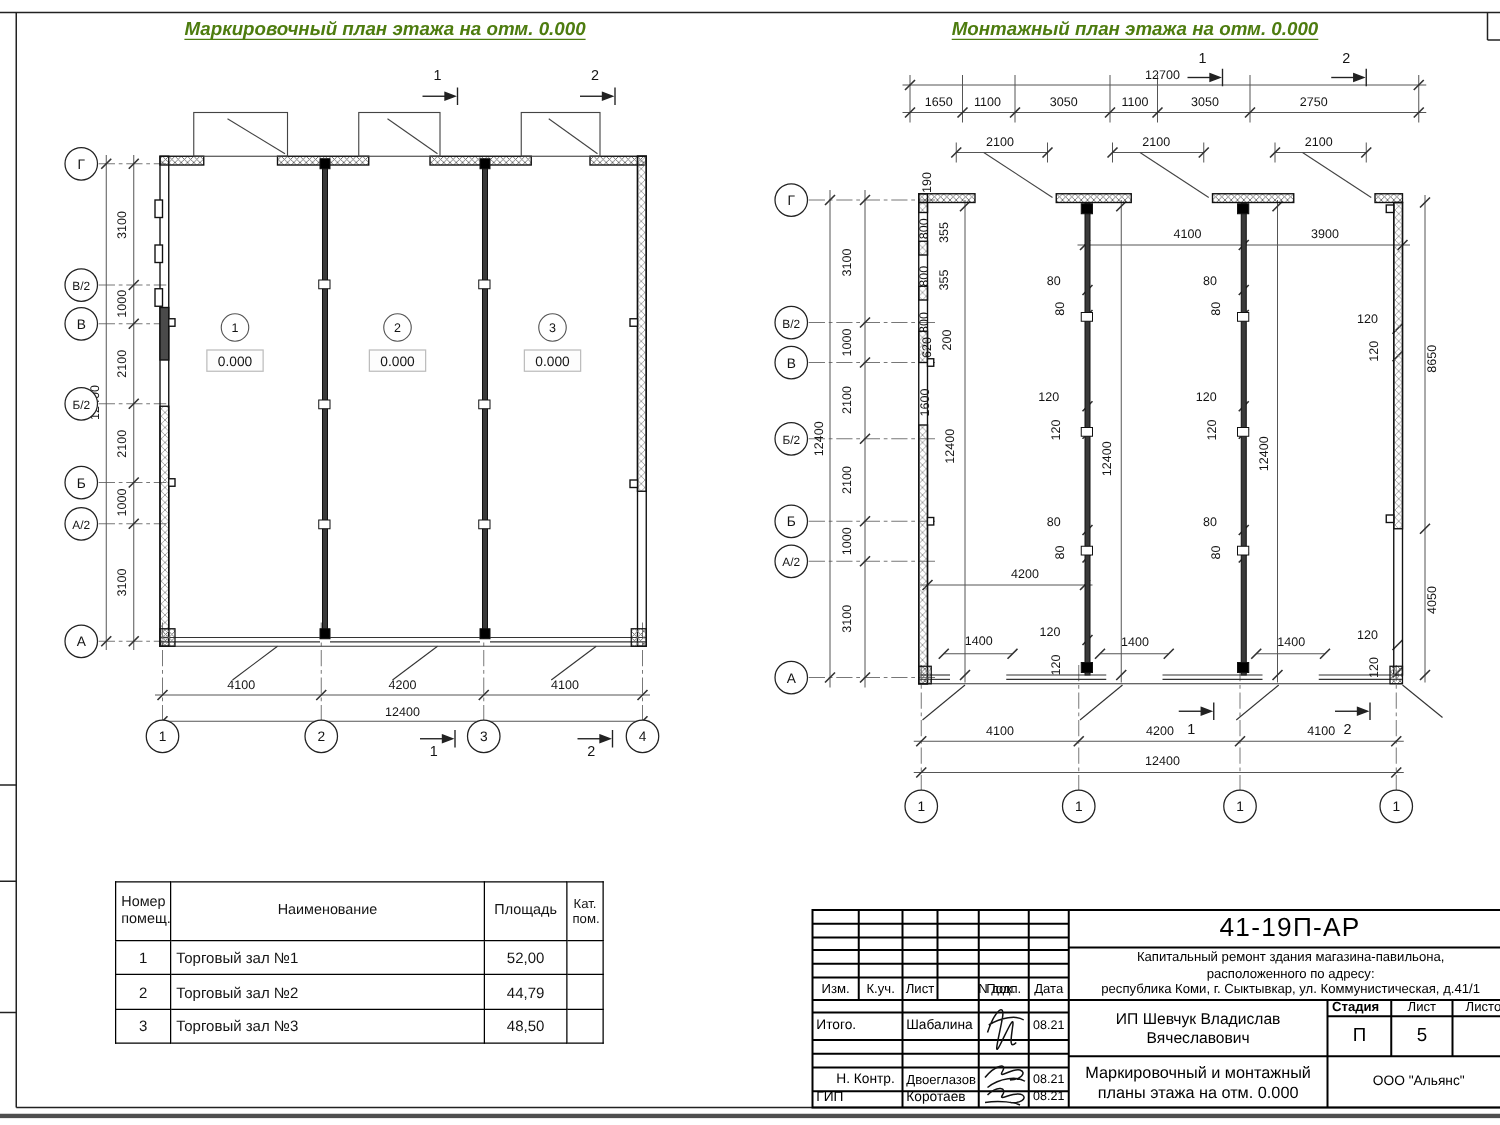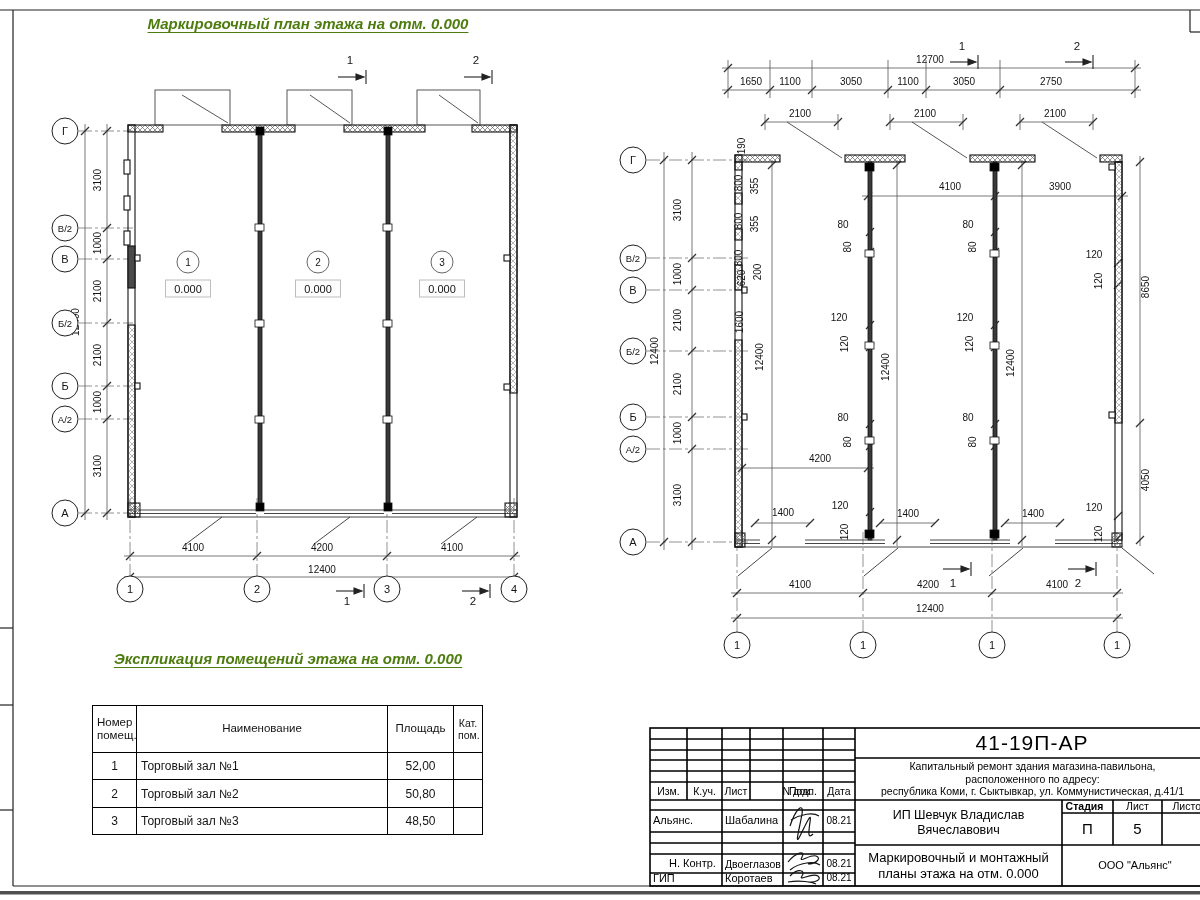--- a/index.html
+++ b/index.html
@@ -473,21 +473,21 @@
         <text x="863" y="649" font-size="11" text-anchor="middle" fill="#141414">1</text>
         <circle cx="992" cy="645" r="13" fill="#fff" stroke="#222" stroke-width="1"></circle>
         <text x="992" y="649" font-size="11" text-anchor="middle" fill="#141414">1</text>
         <circle cx="1117" cy="645" r="13" fill="#fff" stroke="#222" stroke-width="1"></circle>
         <text x="1117" y="649" font-size="11" text-anchor="middle" fill="#141414">1</text>
       </g>
   </svg>
 
   
   <div class="abs plan-title" style="left:138px;top:15px;width:340px;">Маркировочный план этажа на отм. 0.000</div>
-  <div class="abs plan-title" style="left:92px;top:650px;width:392px;">Экспликация помещений этажа на отм. 0.000</div>
+  <div class="abs plan-title" style="left:740px;top:15px;width:336px;">Монтажный план этажа на отм. 0.000</div>
 
   
   <table id="room-table" class="abs" style="left:92px;top:705px;width:390px;">
     <colgroup>
         <col style="width:44px">
         <col style="width:251px">
         <col style="width:66px">
         <col style="width:29px">
       </colgroup>
     <tbody>
@@ -499,42 +499,42 @@
     </tr>
     <tr style="height:27px">
       <td class="c">1</td>
       <td class="l">Торговый зал №1</td>
       <td class="c">52,00</td>
       <td></td>
     </tr>
     <tr style="height:28px">
       <td class="c">2</td>
       <td class="l">Торговый зал №2</td>
-      <td class="c">50,80</td>
+      <td class="c">44,79</td>
       <td></td>
     </tr>
     <tr style="height:27px">
       <td class="c">3</td>
       <td class="l">Торговый зал №3</td>
       <td class="c">48,50</td>
       <td></td>
     </tr>
   </tbody>
     </table>
 
   
   <div>
     <div class="tb" style="left:650px;top:784px;width:37px;height:15px;font-size:10.5px;">Изм.</div>
     <div class="tb" style="left:687px;top:784px;width:35px;height:15px;font-size:10.5px;">К.уч.</div>
     <div class="tb" style="left:722px;top:784px;width:28px;height:15px;font-size:10.5px;">Лист</div>
     <div class="tb" style="left:750px;top:784px;width:33px;height:15px;font-size:10.5px;padding-left:31px;">N док.</div>
     <div class="tb" style="left:783px;top:784px;width:40px;height:15px;font-size:10.5px;">Подп.</div>
     <div class="tb" style="left:823px;top:784px;width:32px;height:15px;font-size:10.5px;">Дата</div>
 
-    <div class="tb left" style="left:653px;top:812px;width:66px;height:18px;font-size:11px;">Альянс.</div>
+    <div class="tb left" style="left:653px;top:812px;width:66px;height:18px;font-size:11px;">Итого.</div>
     <div class="tb left" style="left:725px;top:812px;width:57px;height:18px;font-size:11px;">Шабалина</div>
     <div class="tb" style="left:823px;top:814px;width:32px;height:14px;font-size:10px;">08.21</div>
 
     <div class="tb left" style="left:653px;top:856px;width:66px;height:16px;font-size:11px;padding-left:16px;">Н. Контр.</div>
     <div class="tb left" style="left:725px;top:856px;width:58px;height:16px;font-size:10.5px;">Двоеглазов</div>
     <div class="tb" style="left:823px;top:857px;width:32px;height:14px;font-size:10px;">08.21</div>
 
     <div class="tb left" style="left:653px;top:872px;width:66px;height:13px;font-size:11px;">ГИП</div>
     <div class="tb left" style="left:725px;top:872px;width:58px;height:13px;font-size:11px;">Коротаев</div>
     <div class="tb" style="left:823px;top:871px;width:32px;height:14px;font-size:10px;">08.21</div>

